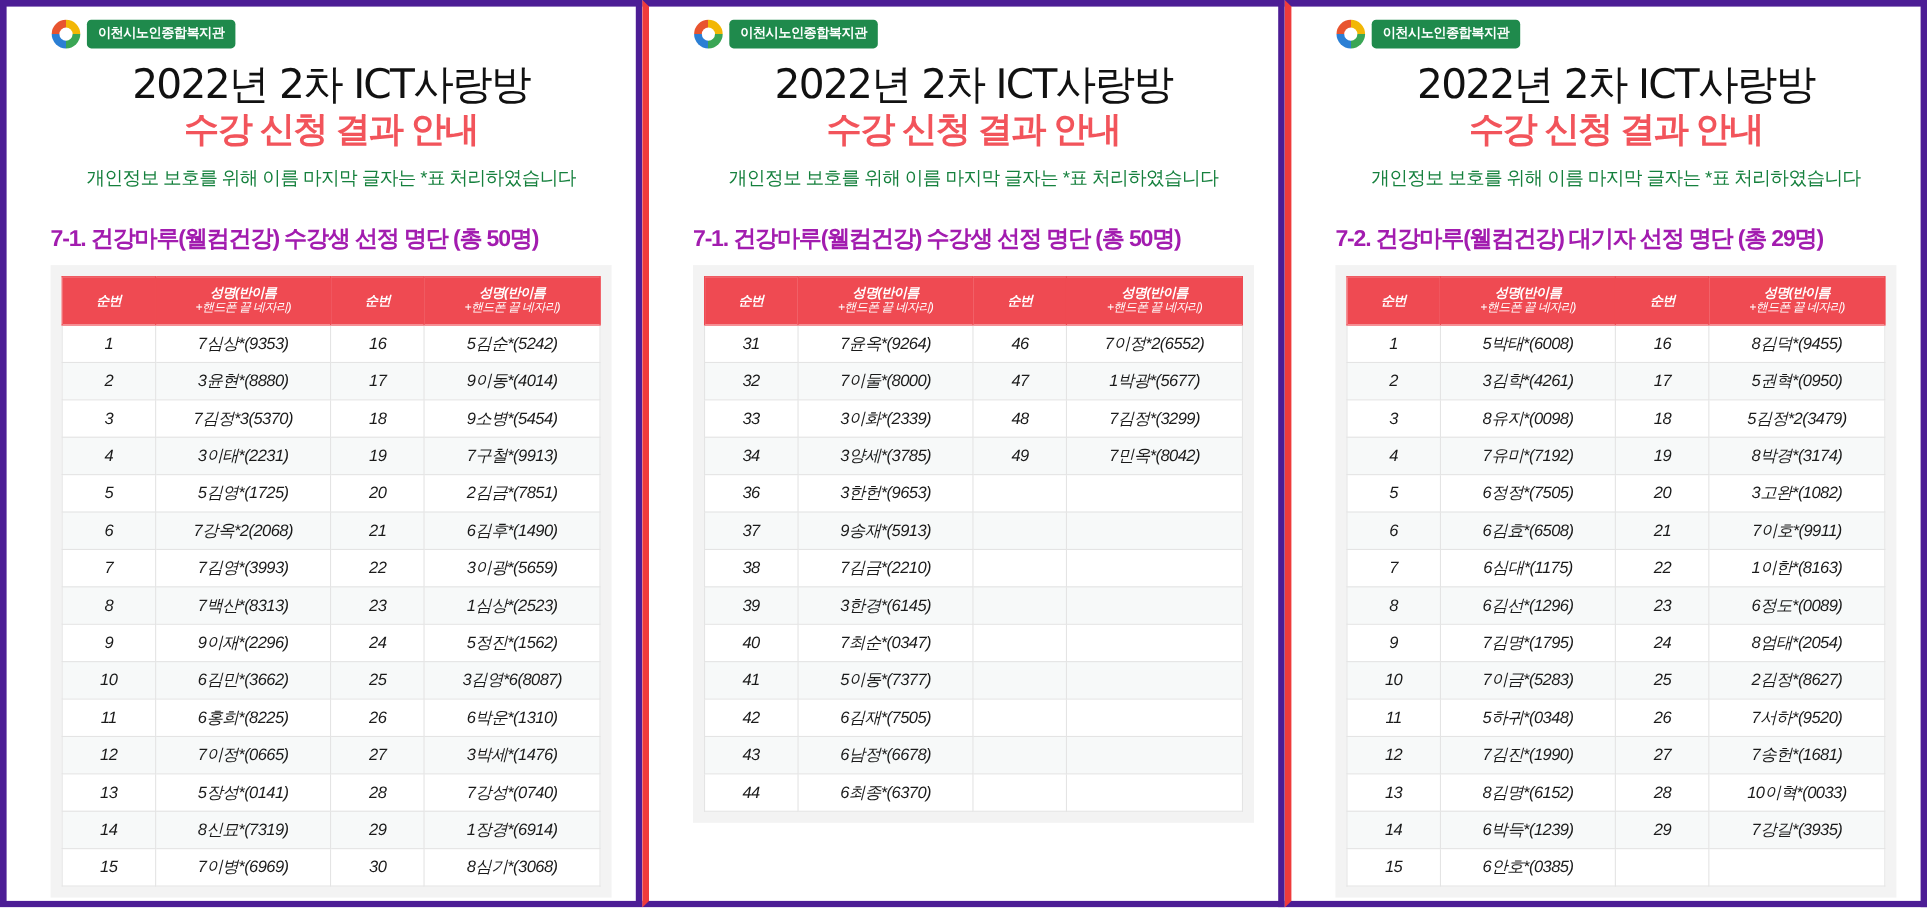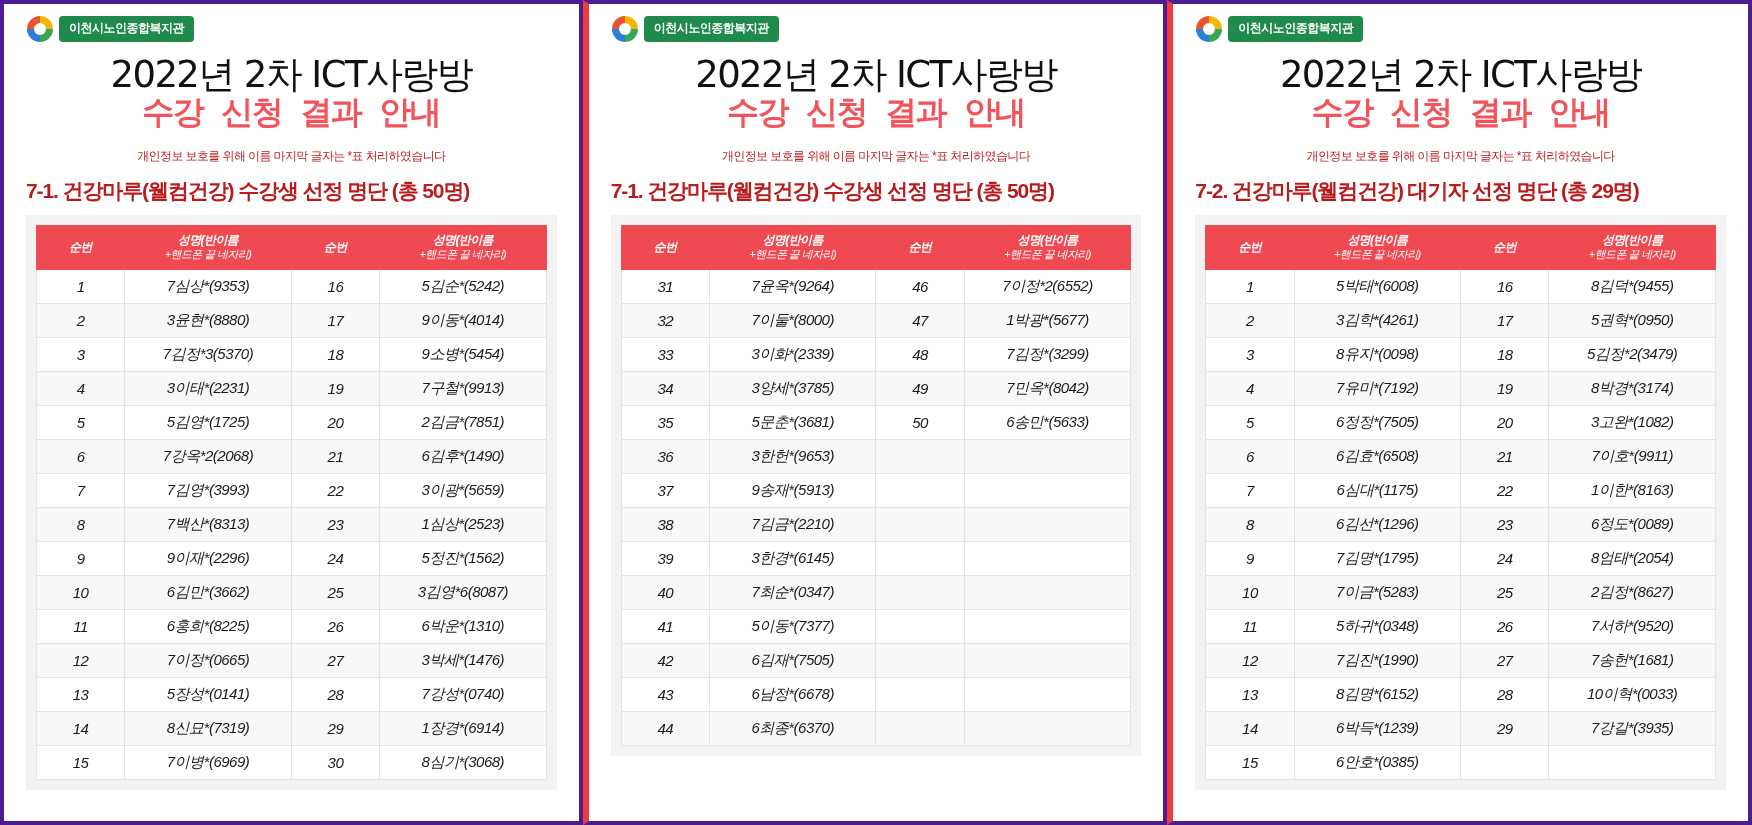--- a/index.html
+++ b/index.html
@@ -15,23 +15,23 @@
     background: #ffffff;
     display: flex;
     flex-direction: row;
     box-sizing: border-box;
     overflow: hidden;
   }
   .panel {
     flex: 1 1 0;
     position: relative;
     background: #ffffff;
-    border: 4px solid #4c1d95;
+    border: 6px solid #4c1d95;
     box-sizing: border-box;
-    padding: 10px 22px 16px 22px;
+    padding: 10px 22px 16px 40px;
     display: flex;
     flex-direction: column;
     align-items: center;
     overflow: hidden;
   }
   .panel + .panel {
     border-left: 6px solid #ef3b3b;
   }
 
   
@@ -75,43 +75,43 @@
     font-family: "DejaVu Sans", sans-serif;
     font-size: 37px;
     font-weight: normal;
     color: #111111;
     letter-spacing: -1.6px;
     line-height: 1.12;
     text-align: center;
     margin-top: 6px;
   }
   .title-sub {
-    font-family: Liberation Mono, monospace;
+    font-family: Liberation Sans, sans-serif;
     font-size: 32px;
     font-weight: bold;
     color: #f2545b;
     letter-spacing: -1.4px;
     line-height: 1.15;
     text-align: center;
     margin-top: 2px;
   }
   .notice {
-    font-size: 12px;
-    color: #b91c1c;
+    font-size: 17px;
+    color: #15803d;
     letter-spacing: -0.6px;
     text-align: center;
     margin-top: 14px;
   }
   .section-title {
     width: 100%;
     font-size: 21px;
     font-weight: bold;
-    color: #b91c1c;
+    color: #a21caf;
     letter-spacing: -1.1px;
-    margin-top: 12px;
+    margin-top: 30px;
     margin-bottom: 10px;
     text-align: left;
   }
 
   
   .table-wrap {
     width: 100%;
     background: #f3f3f3;
     padding: 10px;
     box-sizing: border-box;
@@ -328,26 +328,20 @@
               <td class="col-no">48</td>
               <td class="col-name">7김정*(3299)</td>
             </tr>
             <tr>
               <td class="col-no">34</td>
               <td class="col-name">3양세*(3785)</td>
               <td class="col-no">49</td>
               <td class="col-name">7민옥*(8042)</td>
             </tr>
             <tr>
-              <td class="col-no">35</td>
-              <td class="col-name">5문춘*(3681)</td>
-              <td class="col-no">50</td>
-              <td class="col-name">6송민*(5633)</td>
-            </tr>
-            <tr>
               <td class="col-no">36</td>
               <td class="col-name">3한헌*(9653)</td>
               <td class="col-no empty"></td>
               <td class="col-name empty"></td>
             </tr>
             <tr>
               <td class="col-no">37</td>
               <td class="col-name">9송재*(5913)</td>
               <td class="col-no empty"></td>
               <td class="col-name empty"></td>

